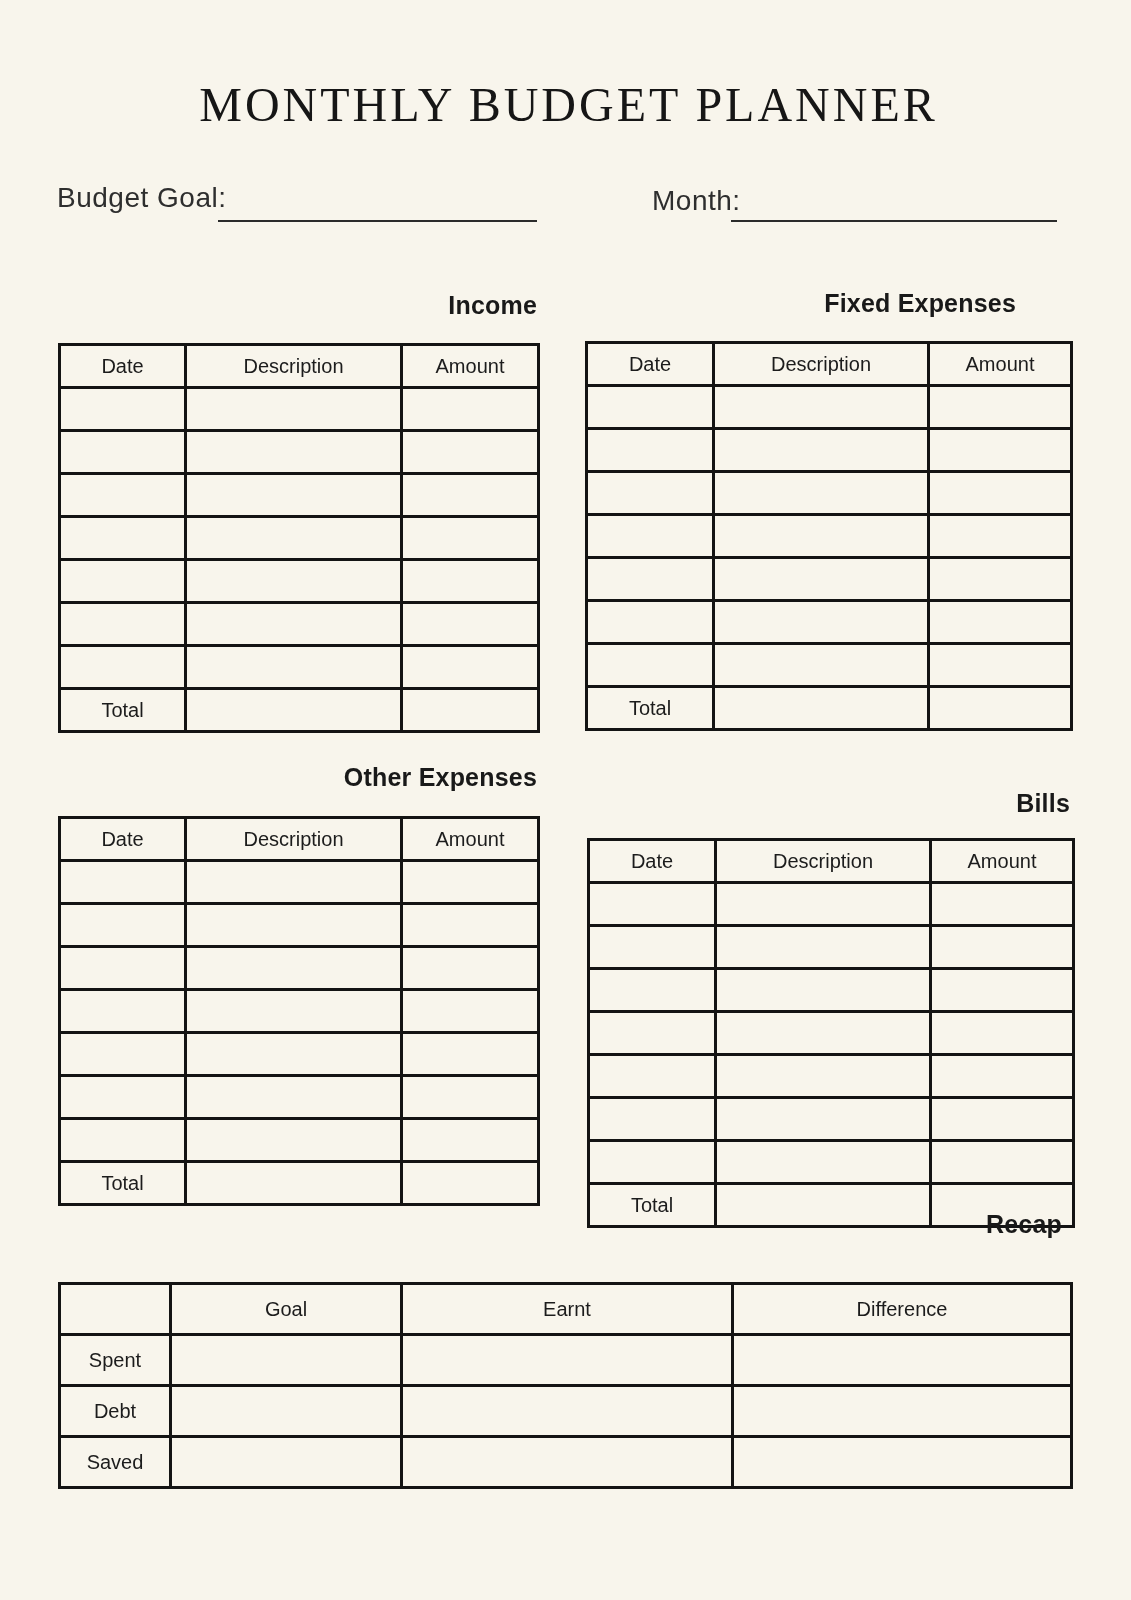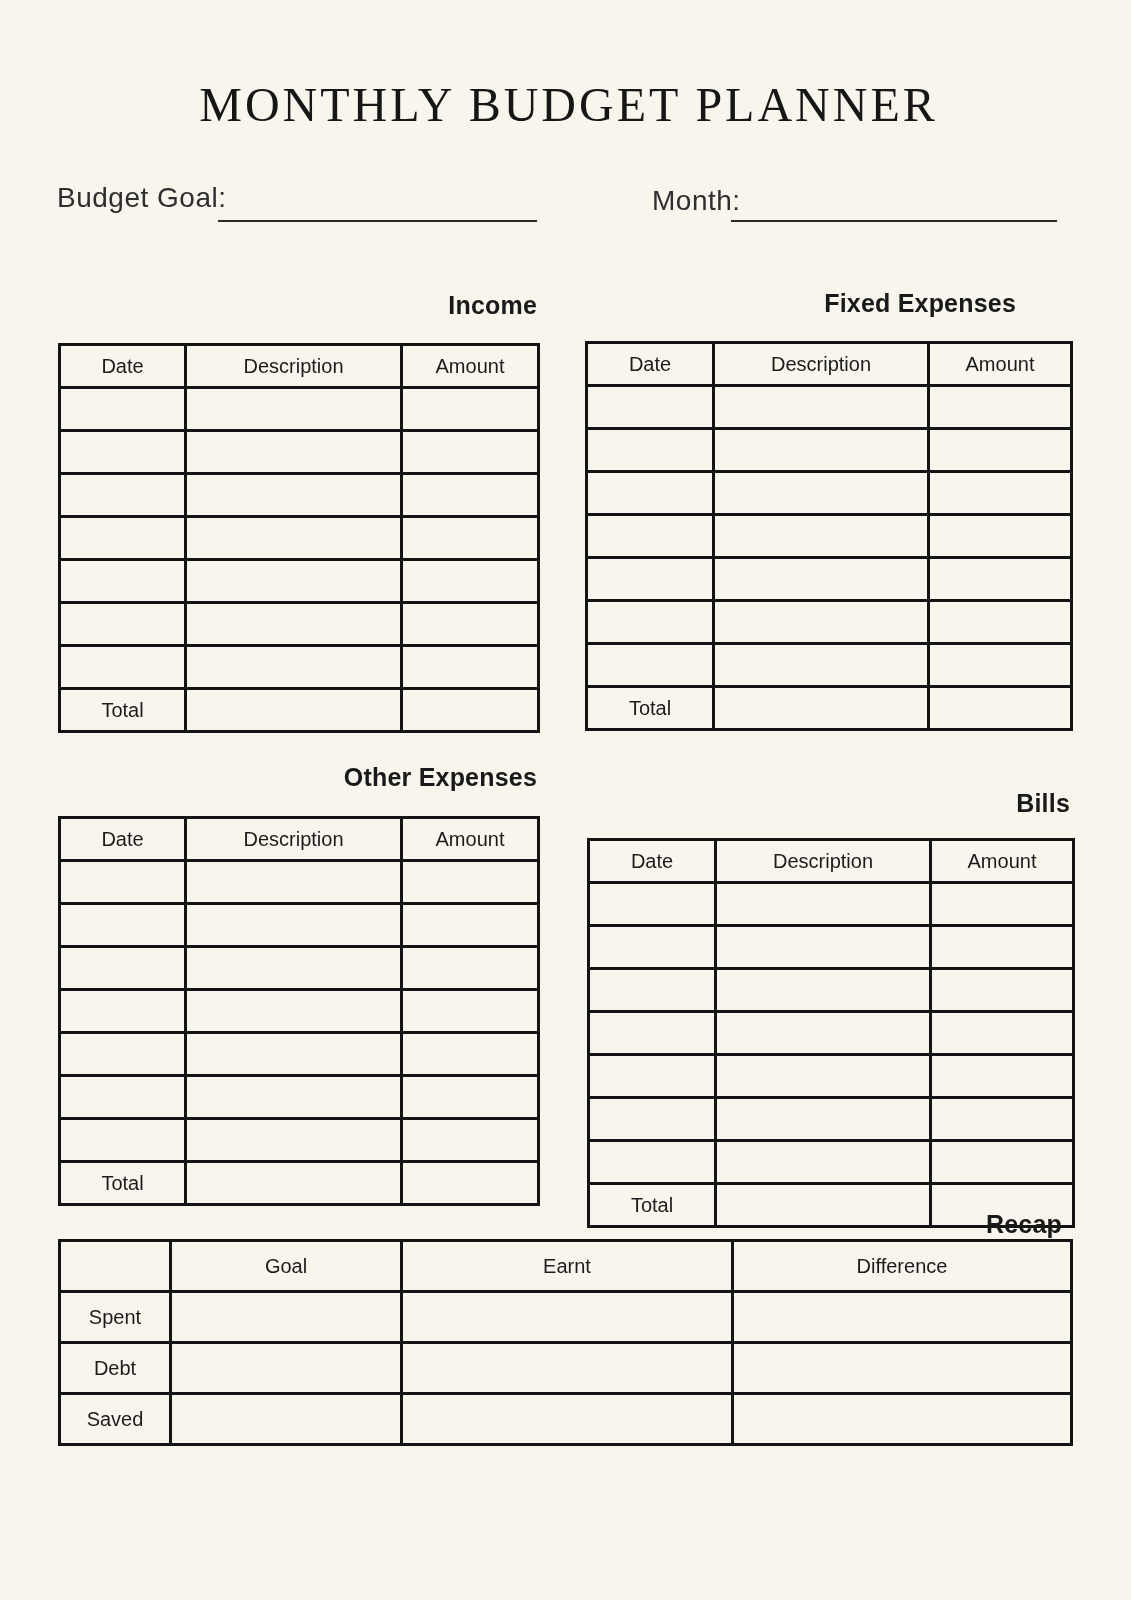--- a/index.html
+++ b/index.html
@@ -40,21 +40,21 @@
   }
   #sec-income { left:58px;  top:291px; width:479px; }
   #sec-fixed  { left:585px; top:289px; width:431px; }
   #sec-other  { left:58px;  top:763px; width:479px; }
   #sec-bills  { left:587px; top:789px; width:483px; }
   #sec-recap  { left:58px;  top:1210px; width:1004px; }
 
   #sec-income table, #sec-fixed table { margin-top:23px; }
   #sec-other table { margin-top:24px; }
   #sec-bills table { margin-top:20px; }
-  #sec-recap table { }
+  #sec-recap table { margin-top:43px; }
 
   table.grid {
     border-collapse:collapse; table-layout:fixed;
     width:100%; background:transparent;padding-left:28px;
   }
   table.grid th, table.grid td {
     border:3px solid #141414;
     height:40px; padding:0;
     font-size:20px; font-weight:400; color:#1C1C1C;
     text-align:center; vertical-align:middle;

